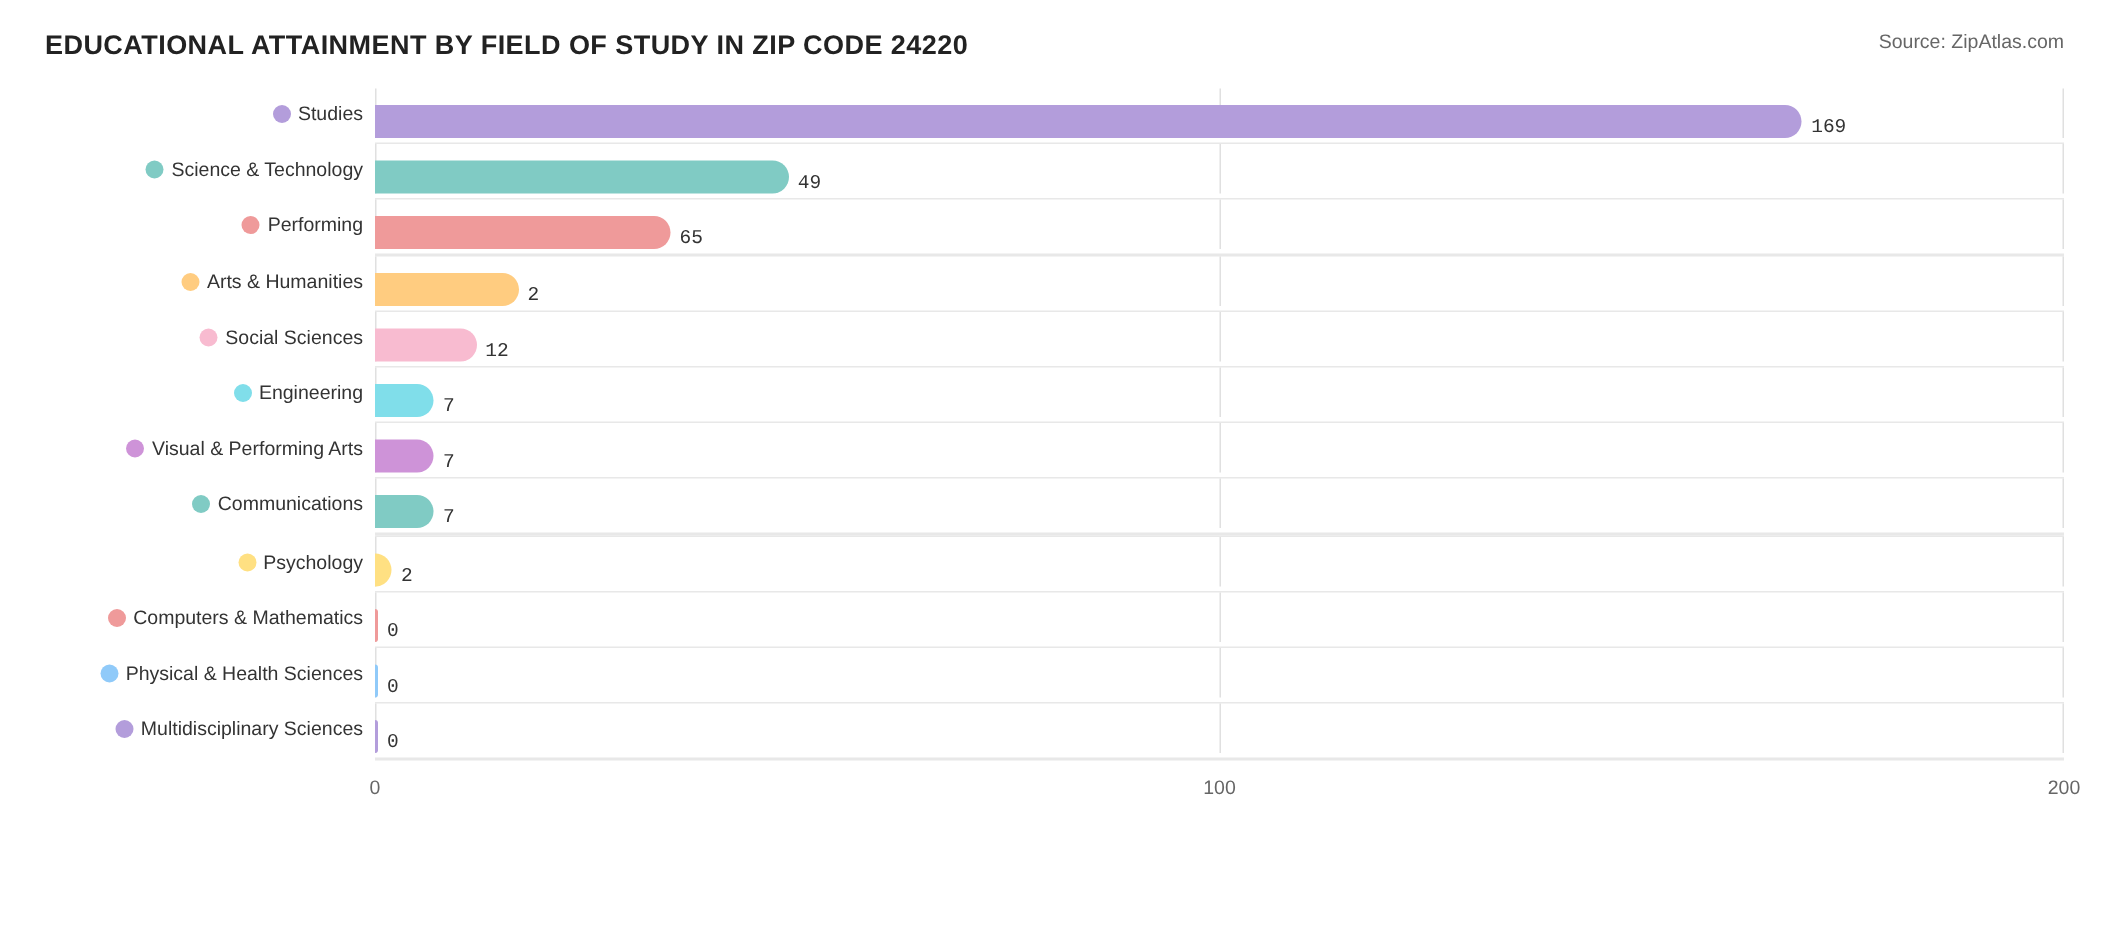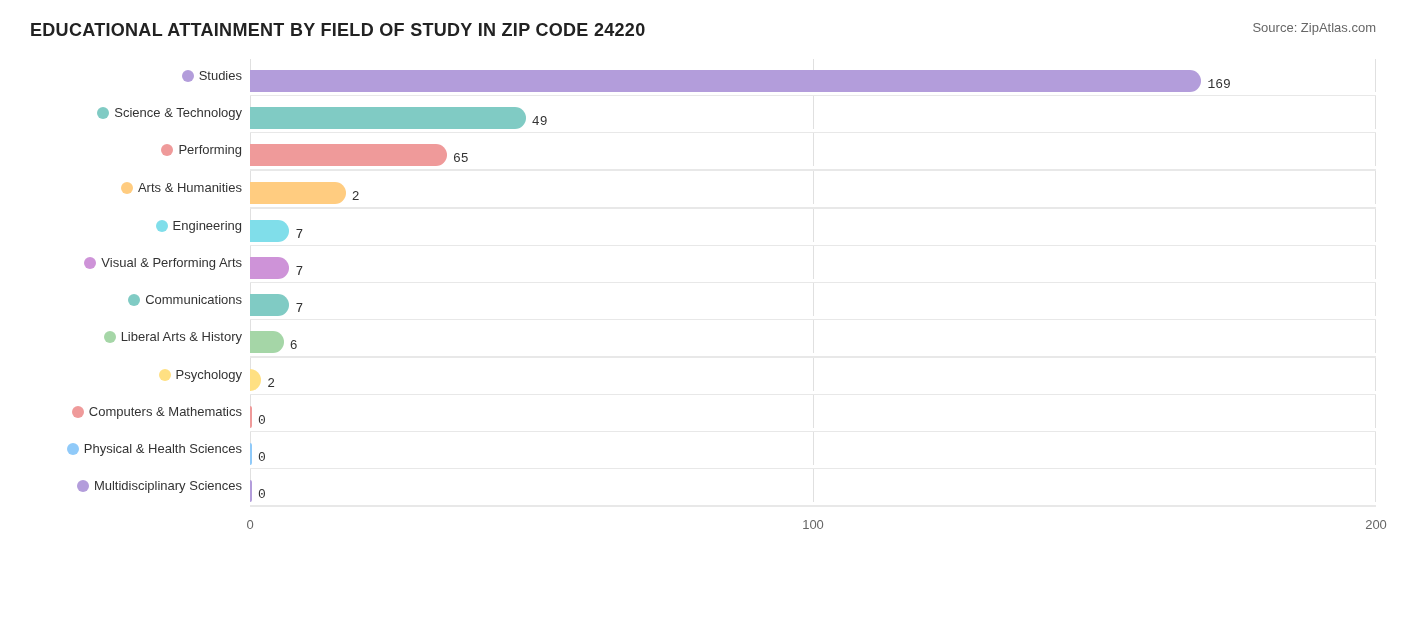--- a/index.html
+++ b/index.html
@@ -175,20 +175,35 @@
           <div style="position: absolute; left: 0px; top: 0px; bottom: 0px; width: 1px; background: rgb(224, 224, 224); z-index: 0;"></div>
           <div style="position: absolute; left: 50%; top: 0px; bottom: 0px; width: 1px; background: rgb(224, 224, 224); z-index: 0;"></div>
           <div style="position: absolute; right: 0px; top: 0px; bottom: 0px; width: 1px; background: rgb(224, 224, 224); z-index: 0;"></div>
           <div class="bar-content">
             <div class="bar-fill" style="width: 8.5%; background: rgb(255, 204, 128);"></div>
             <span class="bar-value">2</span>
           </div>
         </div>
       </div>
       <div class="separator-line"></div>
+      <div class="bar-row">
+        <div class="bar-label">
+          <span class="label-dot" style="background: rgb(248, 187, 208);"></span>
+          <span>Social Sciences</span>
+        </div>
+        <div class="bar-track">
+          <div style="position: absolute; left: 0px; top: 0px; bottom: 0px; width: 1px; background: rgb(224, 224, 224); z-index: 0;"></div>
+          <div style="position: absolute; left: 50%; top: 0px; bottom: 0px; width: 1px; background: rgb(224, 224, 224); z-index: 0;"></div>
+          <div style="position: absolute; right: 0px; top: 0px; bottom: 0px; width: 1px; background: rgb(224, 224, 224); z-index: 0;"></div>
+          <div class="bar-content">
+            <div class="bar-fill" style="width: 6%; background: rgb(248, 187, 208);"></div>
+            <span class="bar-value">12</span>
+          </div>
+        </div>
+      </div>
       <div class="separator-line"></div>
       <div class="bar-row">
         <div class="bar-label">
           <span class="label-dot" style="background: rgb(128, 222, 234);"></span>
           <span>Engineering</span>
         </div>
         <div class="bar-track">
           <div style="position: absolute; left: 0px; top: 0px; bottom: 0px; width: 1px; background: rgb(224, 224, 224); z-index: 0;"></div>
           <div style="position: absolute; left: 50%; top: 0px; bottom: 0px; width: 1px; background: rgb(224, 224, 224); z-index: 0;"></div>
           <div style="position: absolute; right: 0px; top: 0px; bottom: 0px; width: 1px; background: rgb(224, 224, 224); z-index: 0;"></div>
@@ -224,35 +239,20 @@
           <div style="position: absolute; left: 0px; top: 0px; bottom: 0px; width: 1px; background: rgb(224, 224, 224); z-index: 0;"></div>
           <div style="position: absolute; left: 50%; top: 0px; bottom: 0px; width: 1px; background: rgb(224, 224, 224); z-index: 0;"></div>
           <div style="position: absolute; right: 0px; top: 0px; bottom: 0px; width: 1px; background: rgb(224, 224, 224); z-index: 0;"></div>
           <div class="bar-content">
             <div class="bar-fill" style="width: 3.5%; background: rgb(128, 203, 196);"></div>
             <span class="bar-value">7</span>
           </div>
         </div>
       </div>
       <div class="separator-line"></div>
-      <div class="bar-row">
-        <div class="bar-label">
-          <span class="label-dot" style="background: rgb(165, 214, 167);"></span>
-          <span>Liberal Arts &amp; History</span>
-        </div>
-        <div class="bar-track">
-          <div style="position: absolute; left: 0px; top: 0px; bottom: 0px; width: 1px; background: rgb(224, 224, 224); z-index: 0;"></div>
-          <div style="position: absolute; left: 50%; top: 0px; bottom: 0px; width: 1px; background: rgb(224, 224, 224); z-index: 0;"></div>
-          <div style="position: absolute; right: 0px; top: 0px; bottom: 0px; width: 1px; background: rgb(224, 224, 224); z-index: 0;"></div>
-          <div class="bar-content">
-            <div class="bar-fill" style="width: 3%; background: rgb(165, 214, 167);"></div>
-            <span class="bar-value">6</span>
-          </div>
-        </div>
-      </div>
       <div class="separator-line"></div>
       <div class="separator-line"></div>
       <div class="bar-row">
         <div class="bar-label">
           <span class="label-dot" style="background: rgb(255, 224, 130);"></span>
           <span>Psychology</span>
         </div>
         <div class="bar-track">
           <div style="position: absolute; left: 0px; top: 0px; bottom: 0px; width: 1px; background: rgb(224, 224, 224); z-index: 0;"></div>
           <div style="position: absolute; left: 50%; top: 0px; bottom: 0px; width: 1px; background: rgb(224, 224, 224); z-index: 0;"></div>

